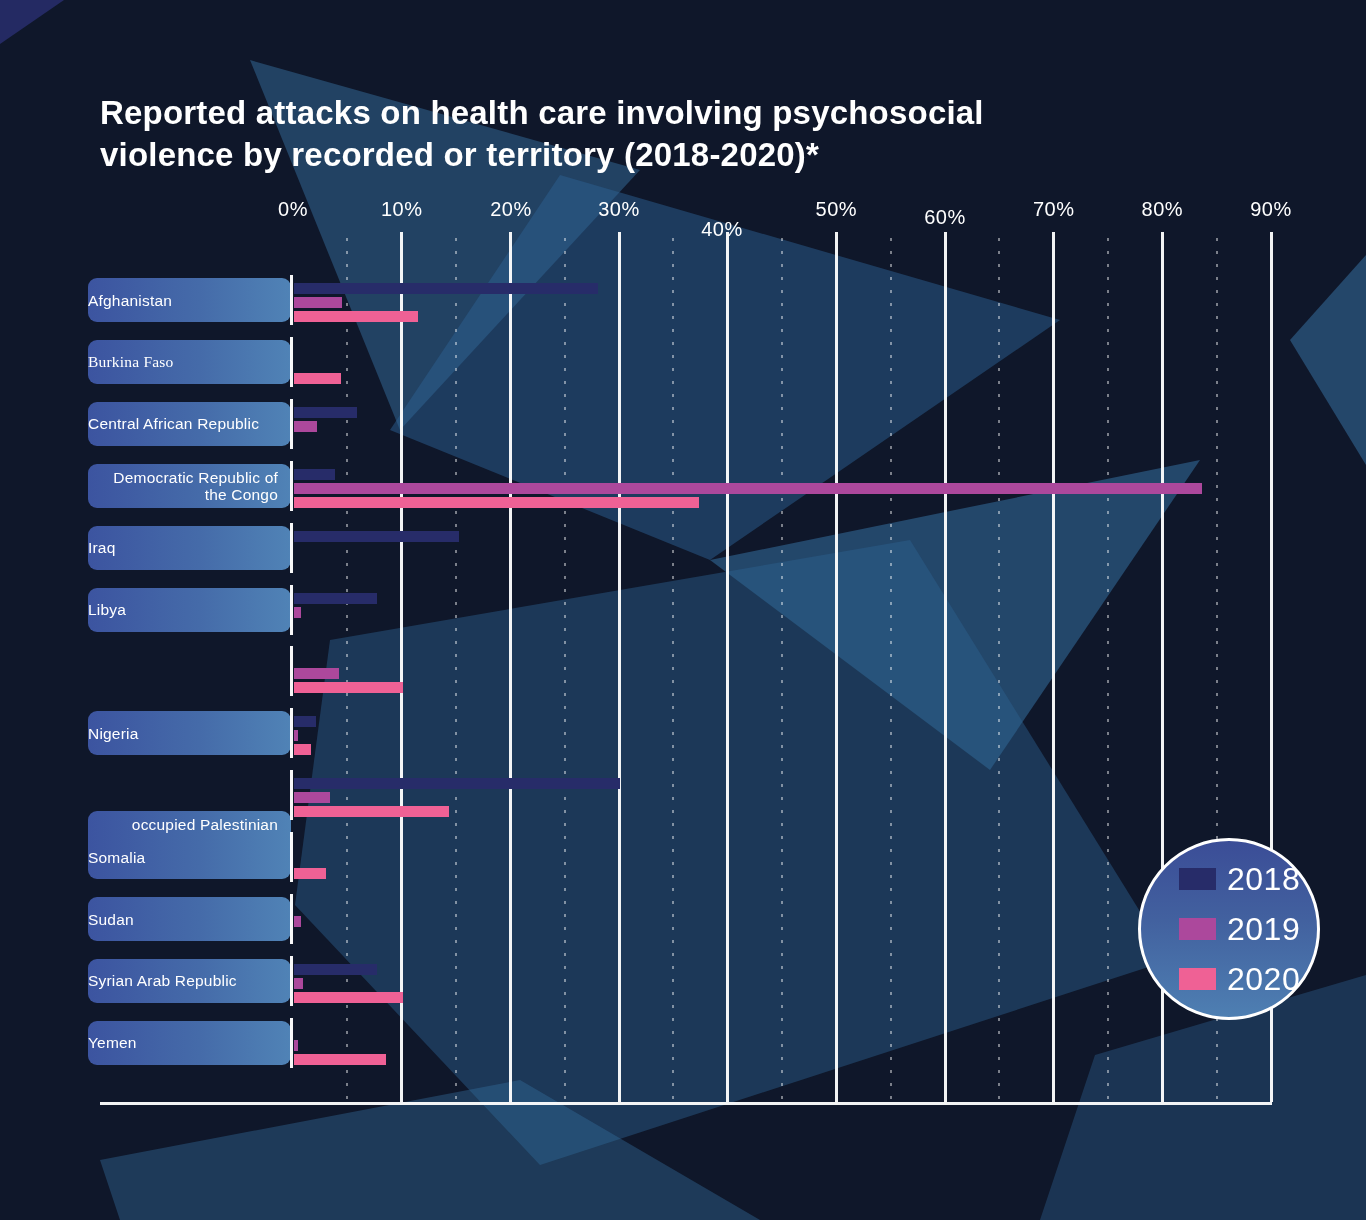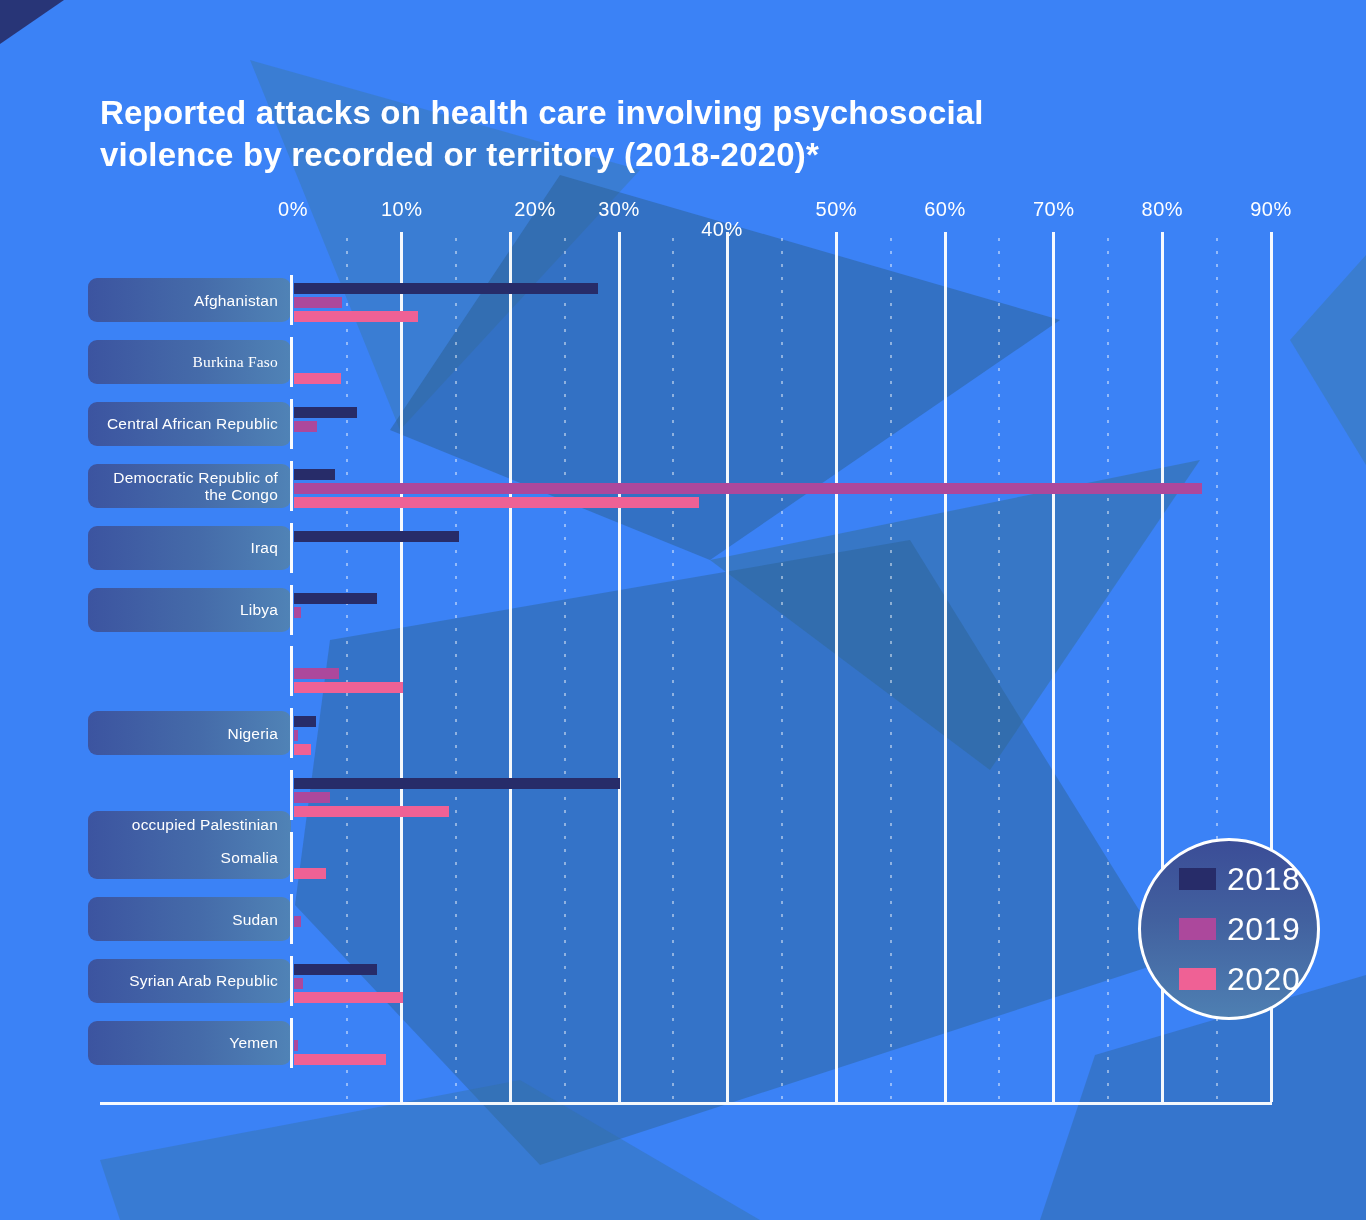--- a/index.html
+++ b/index.html
@@ -1,18 +1,18 @@
 <!DOCTYPE html>
 <html><head>
 <meta charset="utf-8">
 <style>
   html,body{margin:0;padding:0;background:#2E6E9E;}
   #app{
     position:relative;width:1366px;height:1220px;overflow:hidden;
-    background:#3b82f6;
+    background:#0f172a;
     font-family:"Liberation Sans",sans-serif;color:#fff;
   }
   #bg-decor{position:absolute;inset:0;pointer-events:none;}
   
   #title{position:absolute;left:100px;top:92px;line-height:42px;font-size:33px;font-weight:bold;letter-spacing:.2px;}
   #title .light{font-weight:bold;}
   
   #chart{position:absolute;inset:0;}
   .axis-label{
     position:absolute;top:198px;width:80px;text-align:center;
@@ -22,21 +22,21 @@
     position:absolute;top:232px;height:870px;width:3px;
     background:rgba(255,255,255,.95);
   }
   .gridline-dotted{
     position:absolute;top:238px;height:864px;width:2px;
     background:repeating-linear-gradient(to bottom,rgba(255,255,255,.45) 0 3px,transparent 3px 13px);
   }
   .country-pill{
     position:absolute;left:88px;width:203px;height:44px;border-radius:9px;
     background:linear-gradient(90deg,#3C54A0 0%,#456BA9 55%,#5083B6 100%);
-    display:flex;align-items:center;justify-content:flex-end;
+    display:flex;align-items:center;justify-content:flex-start;
     padding-right:13px;box-sizing:border-box;
     font-size:15.5px;line-height:17px;text-align:right;color:#fff;letter-spacing:.2px;
   }
   .zero-axis-seg{
     position:absolute;left:290px;width:3px;height:50px;
     background:rgba(255,255,255,.97);
   }
   .bar{position:absolute;height:11px;}
   
   #legend-circle{
@@ -71,29 +71,29 @@
 
   <div id="title">
     <span>Reported attacks on health care involving psychosocial</span><br>
     <span>violence by recorded or territory </span><span class="light">(2018-2020)*</span>
   </div>
 
   <div id="chart">
       <div class="axis-label" style="left: 253px;">0%</div>
       <div class="axis-label" style="left: 361.667px;">10%</div>
       <div class="gridline" style="left: 400.167px;"></div>
-      <div class="axis-label" style="left: 495px;">20%</div>
+      <div class="axis-label" style="left: 471px;">20%</div>
       <div class="gridline" style="left: 508.833px;"></div>
       <div class="axis-label" style="left: 579px;">30%</div>
       <div class="gridline" style="left: 617.5px;"></div>
       <div class="axis-label" style="left: 682px; margin-top: 20px;">40%</div>
       <div class="gridline" style="left: 726.167px;"></div>
       <div class="axis-label" style="left: 796.333px;">50%</div>
       <div class="gridline" style="left: 834.833px;"></div>
-      <div class="axis-label" style="left: 905px;">60%</div>
+      <div class="axis-label" style="left: 905px; margin-top: 8px;">60%</div>
       <div class="gridline" style="left: 943.5px;"></div>
       <div class="axis-label" style="left: 1013.67px;">70%</div>
       <div class="gridline" style="left: 1052.17px;"></div>
       <div class="axis-label" style="left: 1122.33px;">80%</div>
       <div class="gridline" style="left: 1160.83px;"></div>
       <div class="axis-label" style="left: 1231px;">90%</div>
       <div class="gridline" style="left: 1269.5px;"></div>
       <div class="gridline-dotted" style="left: 346.333px;"></div>
       <div class="gridline-dotted" style="left: 455px;"></div>
       <div class="gridline-dotted" style="left: 563.667px;"></div>

